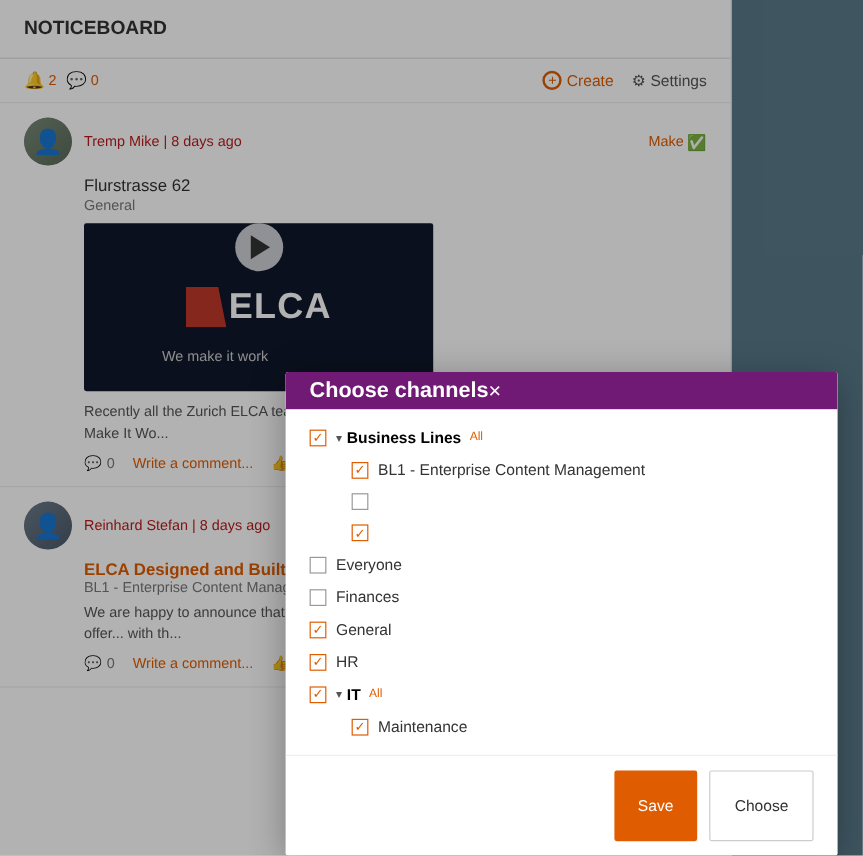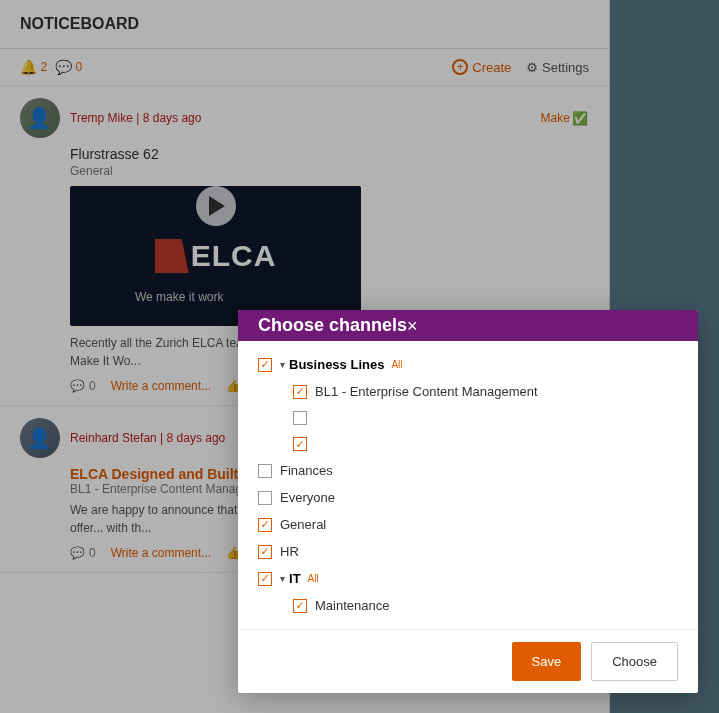--- a/index.html
+++ b/index.html
@@ -281,21 +281,21 @@
       padding: 12px 20px;
       display: flex;
       justify-content: flex-end;
       gap: 10px;
       border-top: 1px solid #eee;
     }
     .btn-save {
       background: #e05c00;
       color: #fff;
       border: none;
-      padding: 12px 20px;
+      padding: 22px 20px;
       font-size: 13px;
       cursor: pointer;
       border-radius: 2px;
     }
     .btn-cancel {
       background: #fff;
       color: #333;
       border: 1px solid #ccc;
       padding: 8px 20px;
       font-size: 13px;
@@ -451,26 +451,26 @@
       </div>
 
       <div class="channel-item channel-subitem">
         <div class="channel-checkbox checked">
           <span class="checkmark">✓</span>
         </div>
       </div>
 
       <div class="channel-item">
         <div class="channel-checkbox"></div>
-        <span class="channel-label">Finances</span>
+        <span class="channel-label">Everyone</span>
       </div>
 
       <div class="channel-item">
         <div class="channel-checkbox"></div>
-        <span class="channel-label">Everyone</span>
+        <span class="channel-label">Finances</span>
       </div>
 
       <div class="channel-item">
         <div class="channel-checkbox checked">
           <span class="checkmark">✓</span>
         </div>
         <span class="channel-label">General</span>
       </div>
 
       <div class="channel-item">

